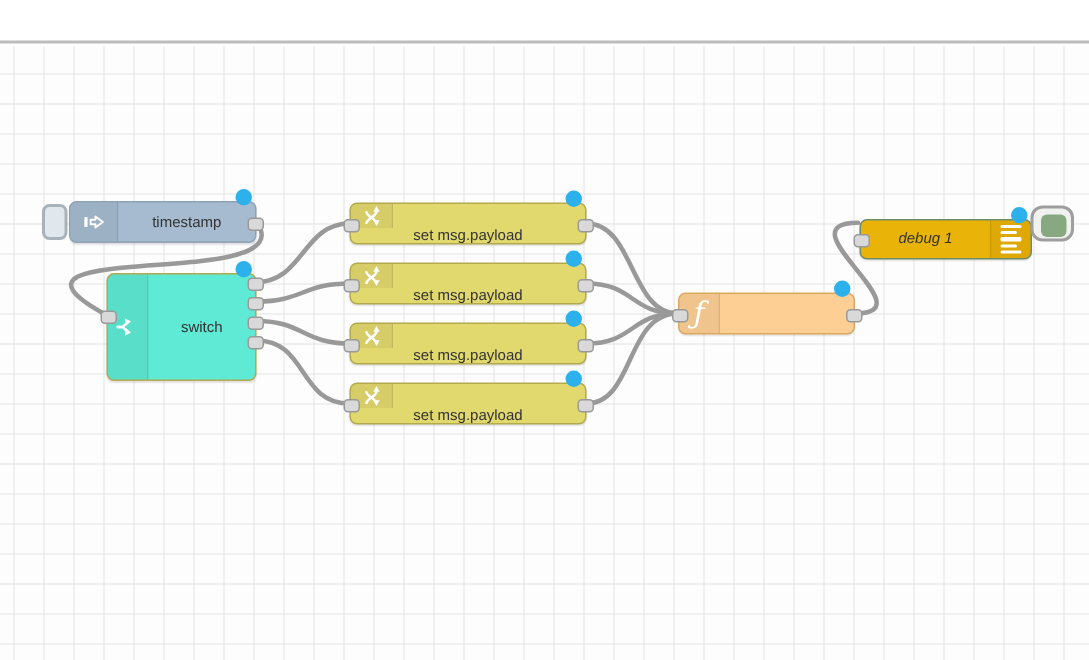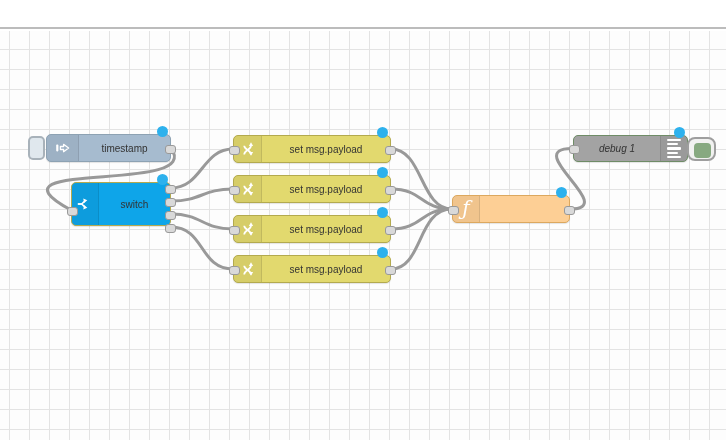--- a/index.html
+++ b/index.html
@@ -37,38 +37,38 @@
   .dot { position:absolute; top:-9px; right:2px; width:11px; height:11px;
          border-radius:50%; background:#2db1ed; }
 
   
   .n-inject { left:46px; top:134px; width:125px; height:28px;
               background:#a6bbcf; border-color:#8da2b3; }
   .n-inject .icon-area { width:32px; }
   .inject-btn { position:absolute; left:28px; top:136px; width:17px; height:24px;
                 border-radius:5px; background:#e0e8ee; border:2px solid #a8b2ba; }
   
-  .n-switch { left:71px; top:182px; width:100px; height:44px;
-              background:#0ea5e9; border-color:#b3aa4e; }
+  .n-switch { left:71px; top:182px; width:100px; height:72px;
+              background:#5eead4; border-color:#b3aa4e; }
   .n-switch .icon-area { width:27px; border-radius:4px 0 0 4px; }
   
   .n-change { left:233px; width:158px; height:28px;
-              background:#e2d96e; border-color:#b3aa4e; }
+              background:#e2d96e; border-color:#b3aa4e;flex-direction:column; }
   .n-change .icon-area { width:28px; }
   .n-change1 { top:135px; } .n-change2 { top:175px; }
   .n-change3 { top:215px; } .n-change4 { top:255px; }
   
   .n-function { left:452px; top:195px; width:118px; height:28px;
                 background:#fdcf95; border-color:#dca85f; }
   .n-function .icon-area { width:27px; }
   .fx { color:#fff; font-family:"DejaVu Serif", serif; font-style:italic;
         font-size:20px; line-height:1; padding-bottom:2px; }
   
-  .n-debug { left:573px; top:135px; width:115px; height:27px;
-             background:#a3a3a3; border-color:#6f8c67; }
+  .n-debug { left:573px; top:146px; width:115px; height:27px;
+             background:#eab308; border-color:#6f8c67; }
   .n-debug .icon-area.right { width:27px; }
   .dbg-lines { display:flex; flex-direction:column; gap:2px; align-items:flex-start; }
   .dbg-lines span { display:block; height:2.4px; background:#fff; border-radius:1px; }
   .debug-toggle { position:absolute; left:687px; top:137px; width:29px; height:24px;
                   border-radius:8px; background:#f1f1f0; border:2px solid #9e9e9e; }
   .debug-toggle .inner { position:absolute; left:5px; top:3.5px; width:17px;
                          height:15px; border-radius:4px; background:#87a980; }
 </style>
 </head>
 <body>

